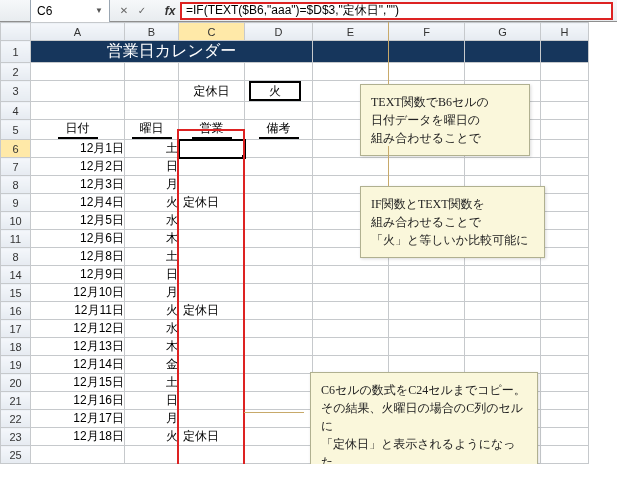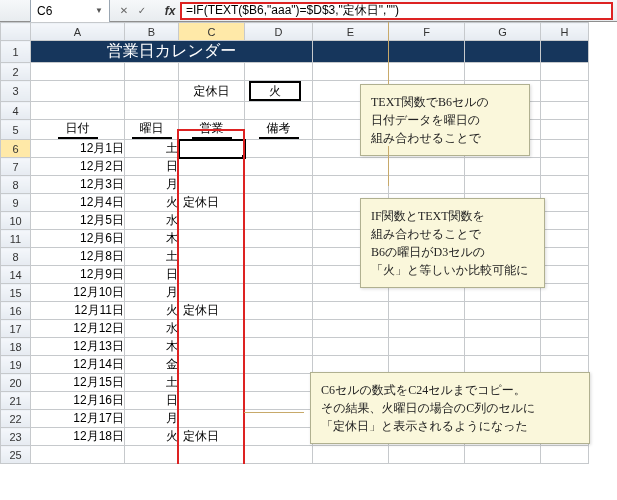--- a/index.html
+++ b/index.html
@@ -422,27 +422,26 @@
       </tbody>
     </table>
 
   <div class="red-col-box" id="redbox" style="left: 177px; top: 107px; width: 68px; height: 344px;"></div>
 
   <div class="callout" id="c1" style="left: 360px; top: 62px; width: 170px;">
       <div>TEXT関数でB6セルの</div>
       <div>日付データを曜日の</div>
       <div>組み合わせることで</div>
     </div>
-  <div class="callout" id="c2" style="left: 360px; top: 164px; width: 185px; margin-top: 12px;">
+  <div class="callout" id="c2" style="left: 360px; top: 164px; width: 185px;">
       <div>IF関数とTEXT関数を</div>
       <div>組み合わせることで</div>
-      <div>B6の曜日がD3セルの</div>
       <div>「火」と等しいか比較可能に</div>
     </div>
-  <div class="callout" id="c3" style="left: 310px; top: 350px; width: 280px;">
+  <div class="callout" id="c3" style="left: 310px; top: 350px; width: 228px;">
       <div>C6セルの数式をC24セルまでコピー。</div>
       <div>その結果、火曜日の場合のC列のセルに</div>
       <div>「定休日」と表示されるようになった</div>
     </div>
 
   <div class="conn h" id="l1" style="left: 244px; top: 390px; width: 60px;"></div>
   <div class="conn v" id="l2" style="left: 388px; top: 0px; height: 62px;"></div>
   <div class="conn v" id="l2b" style="left: 388px; top: 124px; height: 40px;"></div>
   <div class="conn h" id="l3" style="left: 388px; top: 124px; width: 1px;"></div>
 </div>

